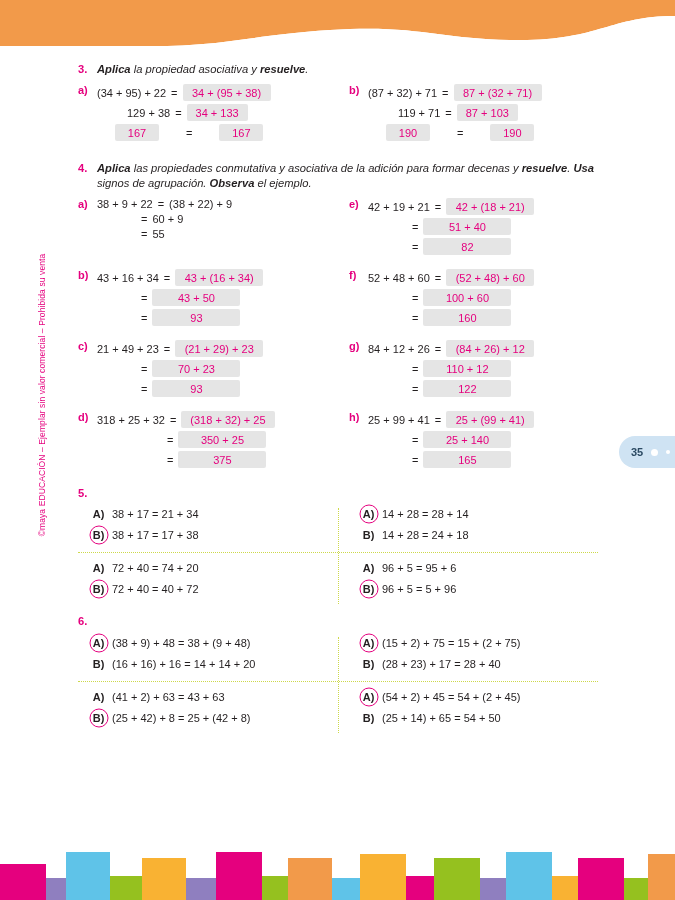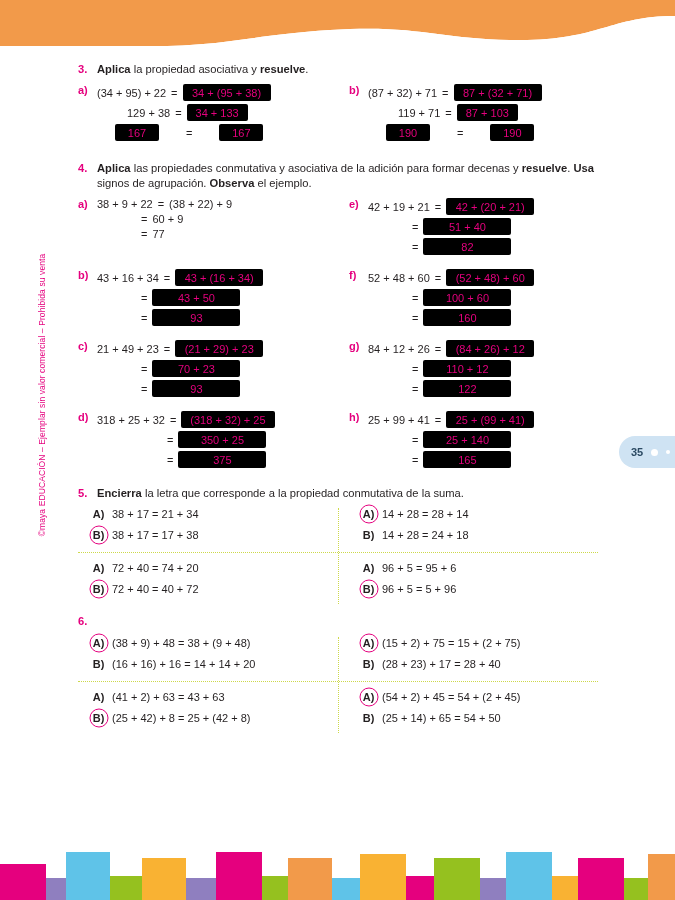--- a/index.html
+++ b/index.html
@@ -57,36 +57,36 @@
   .content {
     position:absolute; left:78px; top:62px; width:520px;
   }
 
   .ex { margin-bottom: 0; }
   .ex-head {
     display:flex; align-items:flex-start; gap:6px;
     font-size:11.2px; line-height:1.35; margin-bottom:7px;
   }
   .ex-num { color:#e5007e; font-weight:bold; min-width:13px; }
-  .ex-text { color:#231f20; }
+  .ex-text { color:#231f20;font-style:italic; }
   .ex-text b { font-weight:bold; }
 
   .two-col { display:flex; gap:22px; }
   .col { flex:1; }
 
   .item { display:flex; gap:6px; margin-bottom:3px; font-size:11px; }
   .item-letter { color:#e5007e; font-weight:bold; width:13px; flex:none; }
   .item-body { flex:1; }
 
   .eqline { display:flex; align-items:center; gap:5px; margin-bottom:3px; white-space:nowrap; }
   .eqline .lhs { color:#231f20; }
   .eqline .eqsign { color:#231f20; }
 
   .ansbox {
-    background:#000000;
+    background:#e5e5e5;
     color:#e5007e;
     padding:2.5px 9px;
     border-radius:2px;
     display:inline-block;
     min-width:34px;
     text-align:center;
     font-size:11px;
   }
   .ansbox.wide { min-width:88px; }
   .ansbox.w2 { min-width:60px; }
@@ -210,33 +210,33 @@
               <span class="lhs">38 + 9 + 22</span>
               <span class="eqsign">=</span>
               <span class="lhs">(38 + 22) + 9</span>
             </span>
             <span class="eqline indent-e">
               <span class="eqsign">=</span>
               <span class="lhs">60 + 9</span>
             </span>
             <span class="eqline indent-e">
               <span class="eqsign">=</span>
-              <span class="lhs">77</span>
+              <span class="lhs">55</span>
             </span>
           </span>
         </div>
       </div>
       <div class="col">
         <div class="item">
           <span class="item-letter">e)</span>
           <span class="item-body">
             <span class="eqline">
               <span class="lhs">42 + 19 + 21</span>
               <span class="eqsign">=</span>
-              <span class="ansbox wide">42 + (20 + 21)</span>
+              <span class="ansbox wide">42 + (18 + 21)</span>
             </span>
             <span class="eqline indent-e">
               <span class="eqsign">=</span>
               <span class="ansbox wide">51 + 40</span>
             </span>
             <span class="eqline indent-e">
               <span class="eqsign">=</span>
               <span class="ansbox wide">82</span>
             </span>
           </span>
@@ -370,21 +370,20 @@
             </span>
           </span>
         </div>
       </div>
     </div>
   </div>
 
   <div class="ex" style="margin-bottom:10px;">
     <div class="ex-head">
       <span class="ex-num">5.</span>
-      <span class="ex-text"><b>Encierra</b> la letra que corresponde a la propiedad conmutativa de la suma.</span>
     </div>
 
     <div class="mc-wrap">
       <div class="mc-divider"></div>
 
       <div class="mc-block">
         <div class="mc-grid">
           <div class="mc-col">
             <div class="mc-row">
               <span class="mc-letter">A)</span>

